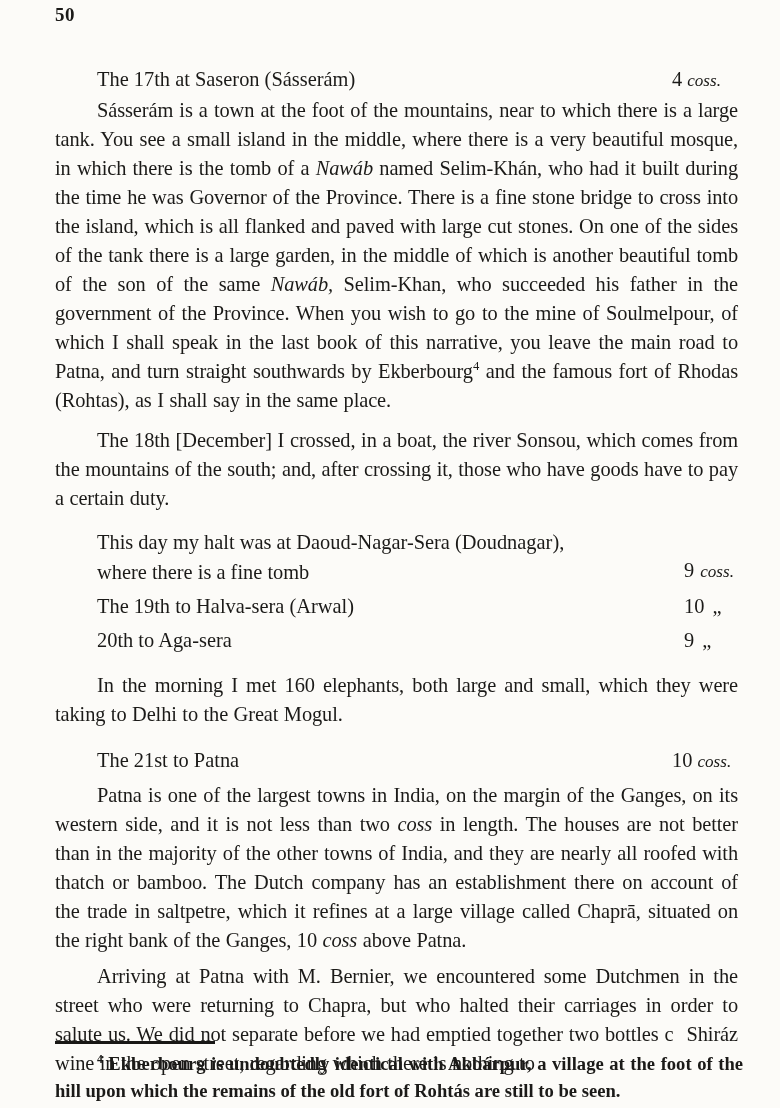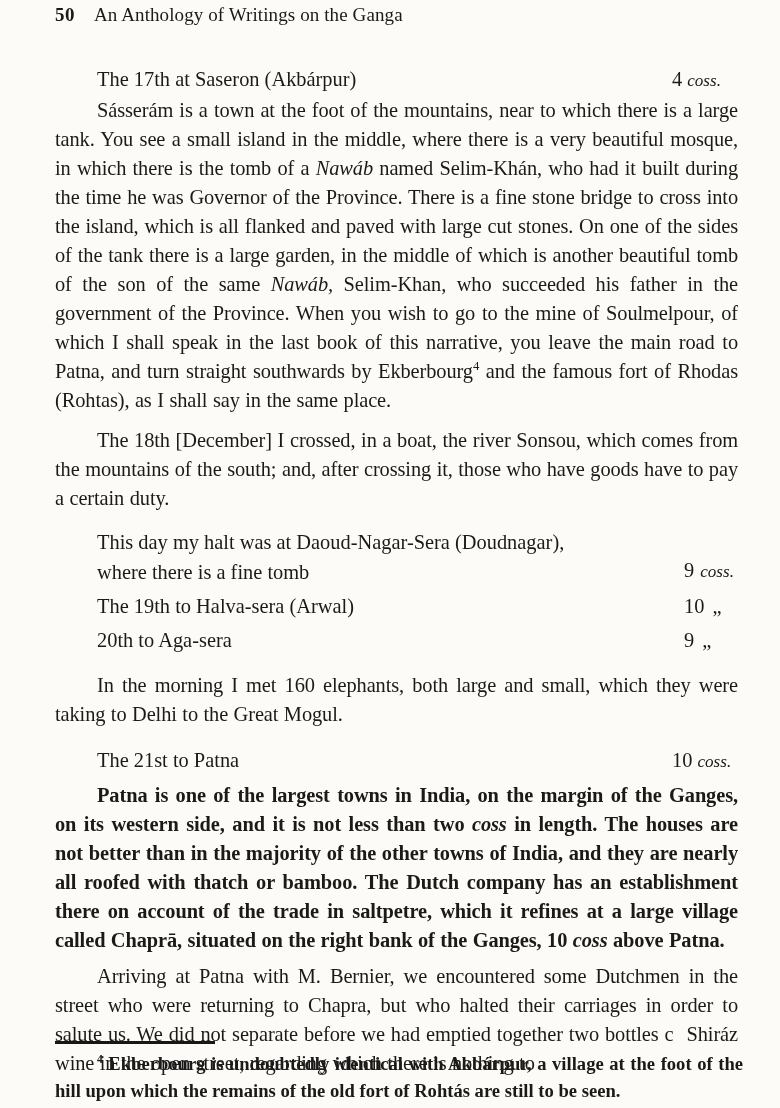--- a/index.html
+++ b/index.html
@@ -73,21 +73,21 @@
   }
   .itin-value .unit {
     font-style: italic;
     font-size: 0.84em;
     margin-left: 6px;
   }
   .itin-value .ditto { margin-left: 8px; }
 
   .para-elephants { margin-top: 16px; }
   .entry21 { margin-top: 17px; }
-  .para-patna { margin-top: 6px; font-weight: bold; }
+  .para-patna { margin-top: 6px; }
   .para-arrival { margin-top: 7px; }
 
   .italic { font-style: italic; }
   sup { font-size: 0.62em; line-height: 0; }
 
   .scan-gap { display: inline-block; width: 13px; }
 
   .footnote-area {
     position: absolute;
     left: 55px;
@@ -109,25 +109,24 @@
     font-weight: bold;
   }
 </style>
 </head>
 <body>
 
 <div class="page">
 
   <div class="runhead">
     <span class="pagenum">50</span>
-    <span class="runtitle">An Anthology of Writings on the Ganga</span>
   </div>
 
   <div class="entry-row entry17">
-    <span class="entry-heading">The 17th at Saseron (Akbárpur)</span>
+    <span class="entry-heading">The 17th at Saseron (Sásserám)</span>
     <span class="entry-value"><span>4</span><span class="unit">coss.</span></span>
   </div>
 
   <p class="body-text para para-sasseram"><span>Sásserám is a town at the foot of the mountains, near to which there is a large tank. You see a small island in the middle, where there is a very beautiful mosque, in which there is the tomb of a </span><span class="italic">Nawáb</span><span> named Selim-Khán, who had it built during the time he was Governor of the Province. There is a fine stone bridge to cross into the island, which is all flanked and paved with large cut stones. On one of the sides of the tank there is a large garden, in the middle of which is another beautiful tomb of the son of the same </span><span class="italic">Nawáb,</span><span> Selim-Khan, who succeeded his father in the government of the Province. When you wish to go to the mine of Soulmelpour, of which I shall speak in the last book of this narrative, you leave the main road to Patna, and turn straight southwards by Ekberbourg</span><sup>4</sup><span> and the famous fort of Rhodas (Rohtas), as I shall say in the same place.</span></p>
 
   <p class="body-text para para-18th">The 18th [December] I crossed, in a boat, the river Sonsou, which comes from the mountains of the south; and, after crossing it, those who have goods have to pay a certain duty.</p>
 
   <div class="itinerary">
     <div class="itin-item">
       <span class="itin-label">This day my halt was at Daoud-Nagar-Sera (Doudnagar), where there is a fine tomb</span>

